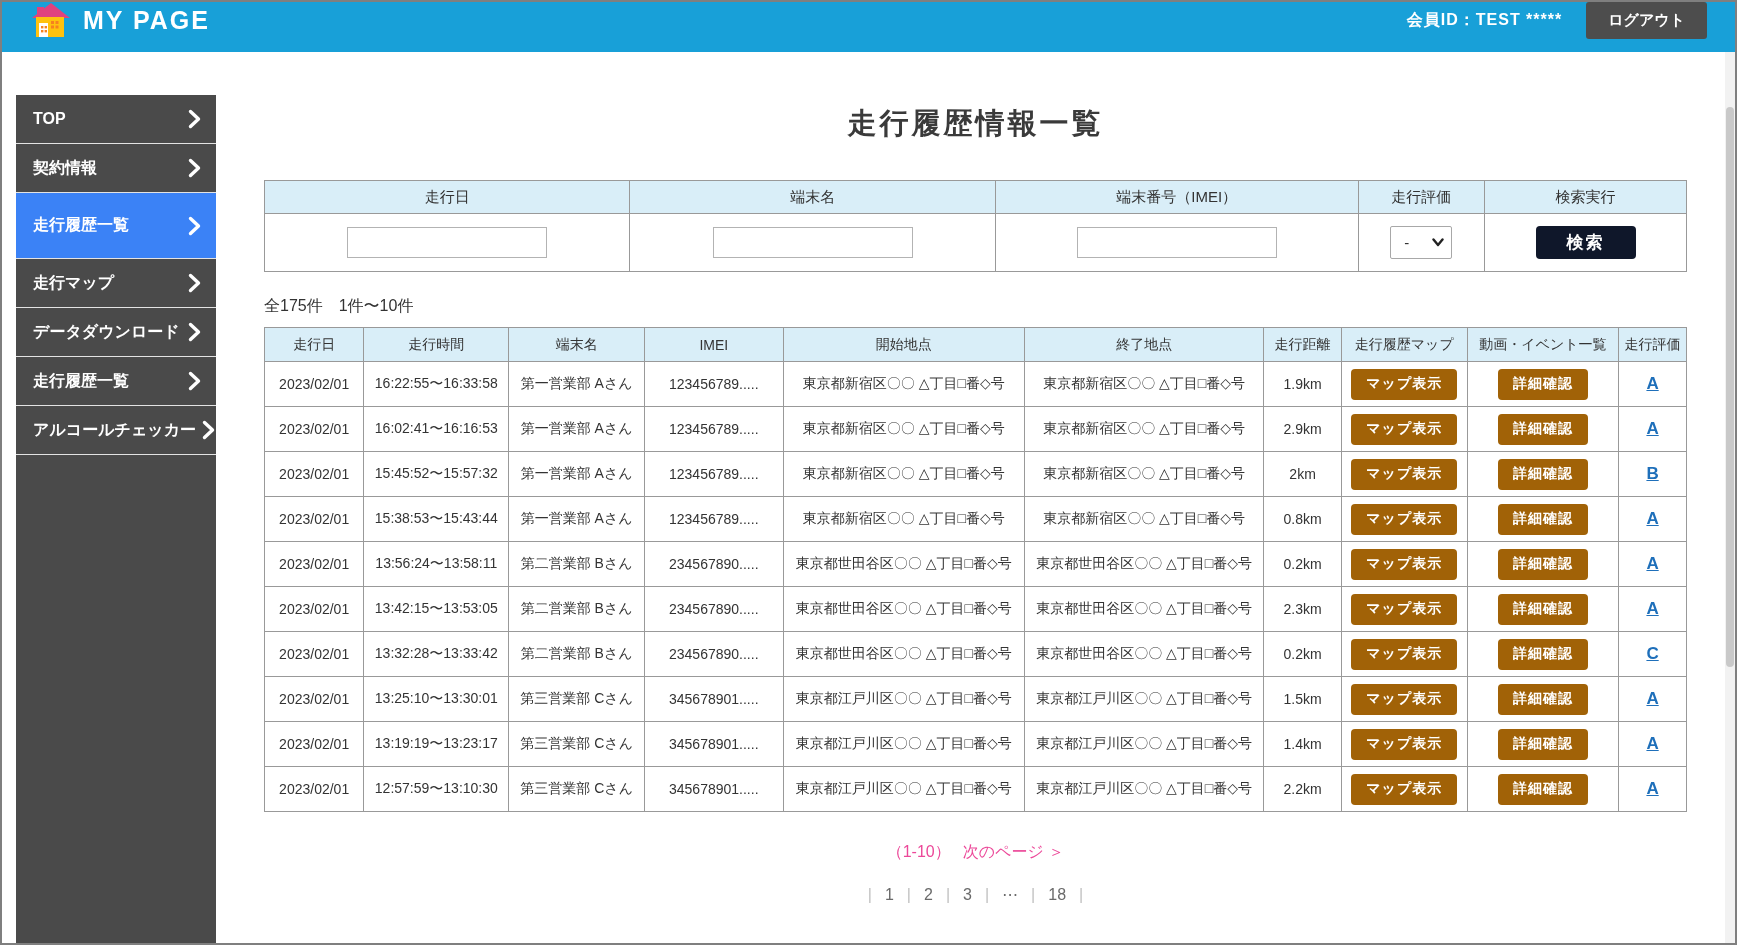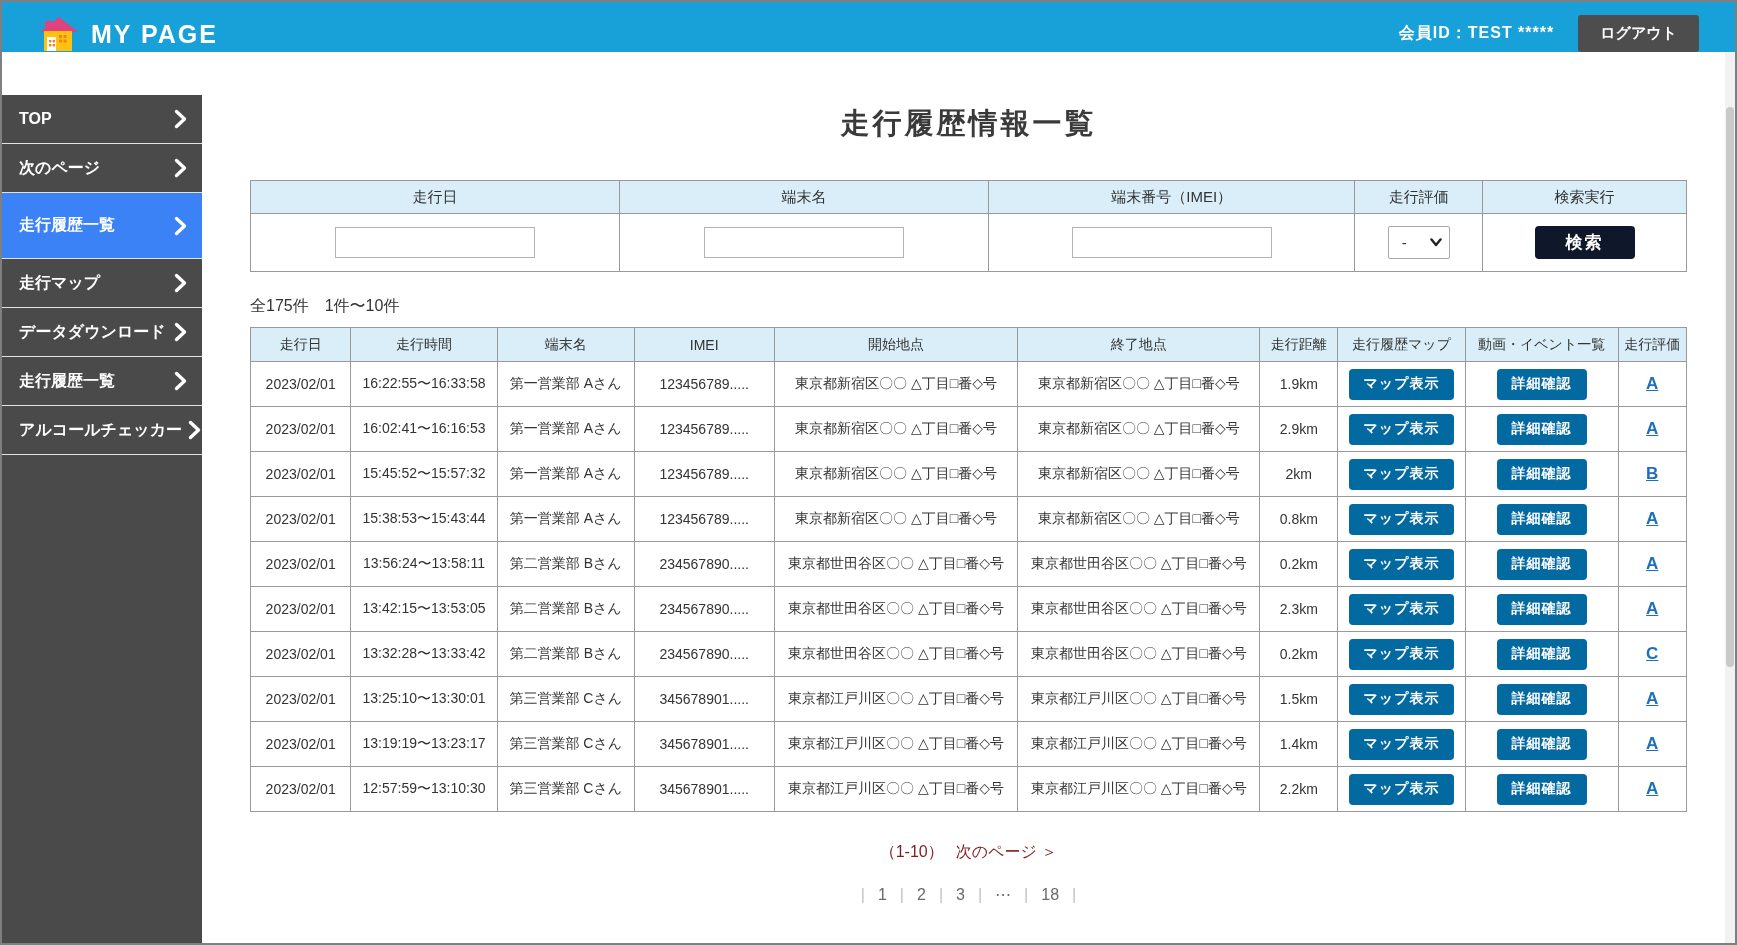--- a/index.html
+++ b/index.html
@@ -3,31 +3,31 @@
 <meta charset="utf-8">
 <style>
   * { margin:0; padding:0; box-sizing:border-box; }
   html,body { background:#e9e9e9; }
   body { font-family:"Liberation Sans","DejaVu Sans",sans-serif; }
 
   .screen { width:1737px; height:945px; background:#fff; border:2px solid #7f7f7f;
             overflow:hidden; display:flex; flex-direction:column; position:relative; margin:0 auto; }
 
   
-  .topbar { height:50px; background:#18A0D8; display:flex; align-items:flex-end;
-            justify-content:space-between; padding:0 36px; flex:0 0 auto; }
+  .topbar { height:50px; background:#18A0D8; display:flex; align-items:flex-start;
+            justify-content:space-between; padding:0 28px; flex:0 0 auto; }
   .brand { display:flex; align-items:center; gap:13px; }
   .brand-title { color:#fff; font-size:25px; font-weight:bold; letter-spacing:2px; }
   .top-right { display:flex; align-items:center; gap:24px; }
   .member-id { color:#fff; font-size:16px; font-weight:bold; letter-spacing:1px; }
   .logout-btn { background:#4D4D4D; color:#fff; border:none; font-size:15px; font-weight:bold;
                 padding:9px 22px; border-radius:3px; cursor:pointer; }
 
   
-  .body-row { flex:1; display:flex; min-height:0; }
+  .body-row { flex:1; display:flex; min-height:0;margin-left:14px; }
   .sidebar { width:200px; flex:0 0 auto; display:flex; flex-direction:column; }
   .sidebar-gap { height:43px; background:#fff; }
   .nav { flex:1; background:#4A4A4A; display:flex; flex-direction:column; }
   .nav-item { height:49px; display:flex; align-items:center; justify-content:space-between;
               padding:0 15px 0 17px; color:#fff; font-size:16px; font-weight:bold;
               border-bottom:1px solid #e3e3e3; cursor:pointer; flex:0 0 auto; white-space:nowrap; }
   .nav-item.active { background:#3b82f6; height:66px; }
   .nav-chevron { flex:0 0 auto; margin-left:6px; }
 
   .main { flex:1; padding:0 48px; overflow:hidden; }
@@ -50,29 +50,29 @@
   .search-btn { background:#0f172a; color:#fff; border:none; width:100px; height:33px;
                 font-size:17px; font-weight:bold; border-radius:4px; cursor:pointer; letter-spacing:2px; }
 
   .result-summary { font-size:16px; color:#333; margin:24px 0 10px; }
 
   
   .data-table th { background:#D9EEF8; border:1px solid #999; height:34px;
                    font-size:14px; font-weight:normal; color:#333; white-space:nowrap; overflow:hidden; }
   .data-table td { border:1px solid #999; height:45px; text-align:center; font-size:14px;
                    color:#333; white-space:nowrap; overflow:hidden; background:#fff; }
-  .map-btn, .detail-btn { background:#0369a1; color:#fff; border:none; height:31px;
+  .map-btn, .detail-btn { background:#a16207; color:#fff; border:none; height:31px;
                           font-size:14px; font-weight:bold; border-radius:4px;
                           cursor:pointer; padding:0 15px; letter-spacing:1px; }
   .rating-link { color:#1E6FBA; font-size:17px; font-weight:bold;
                  text-decoration:underline; cursor:pointer; }
 
   
   .pagination-info { display:flex; justify-content:center; gap:12px; font-size:16px;
-                     color:#7f1d1d; margin-top:30px; }
+                     color:#ec4899; margin-top:30px; }
   .next-page { cursor:pointer; }
   .page-numbers { display:flex; justify-content:center; align-items:center;
                   margin-top:22px; font-size:16px; color:#6a6a6a; }
   .page-numbers .bar { color:#c0c0c0; padding:0 13px; }
   .page-num.clickable { cursor:pointer; }
 
   
   .scrollbar { position:absolute; right:0; top:50px; bottom:0; width:10px; background:#f2f2f2; }
   .scroll-thumb { position:absolute; top:55px; left:1px; width:8px; height:560px;
                   background:#c9c9c9; border-radius:4px; }
@@ -113,21 +113,21 @@
       <nav class="nav">
 
           <div class="nav-item">
             <span>TOP</span>
             <svg class="nav-chevron" width="13" height="20" viewBox="0 0 13 20">
               <path d="M2.5 2.5 L10.5 10 L2.5 17.5" fill="none" stroke="#ffffff" stroke-width="3.4" stroke-linecap="round" stroke-linejoin="round"></path>
             </svg>
           </div>
 
           <div class="nav-item">
-            <span>次のページ</span>
+            <span>契約情報</span>
             <svg class="nav-chevron" width="13" height="20" viewBox="0 0 13 20">
               <path d="M2.5 2.5 L10.5 10 L2.5 17.5" fill="none" stroke="#ffffff" stroke-width="3.4" stroke-linecap="round" stroke-linejoin="round"></path>
             </svg>
           </div>
 
           <div class="nav-item active">
             <span>走行履歴一覧</span>
             <svg class="nav-chevron" width="13" height="20" viewBox="0 0 13 20">
               <path d="M2.5 2.5 L10.5 10 L2.5 17.5" fill="none" stroke="#ffffff" stroke-width="3.4" stroke-linecap="round" stroke-linejoin="round"></path>
             </svg>

